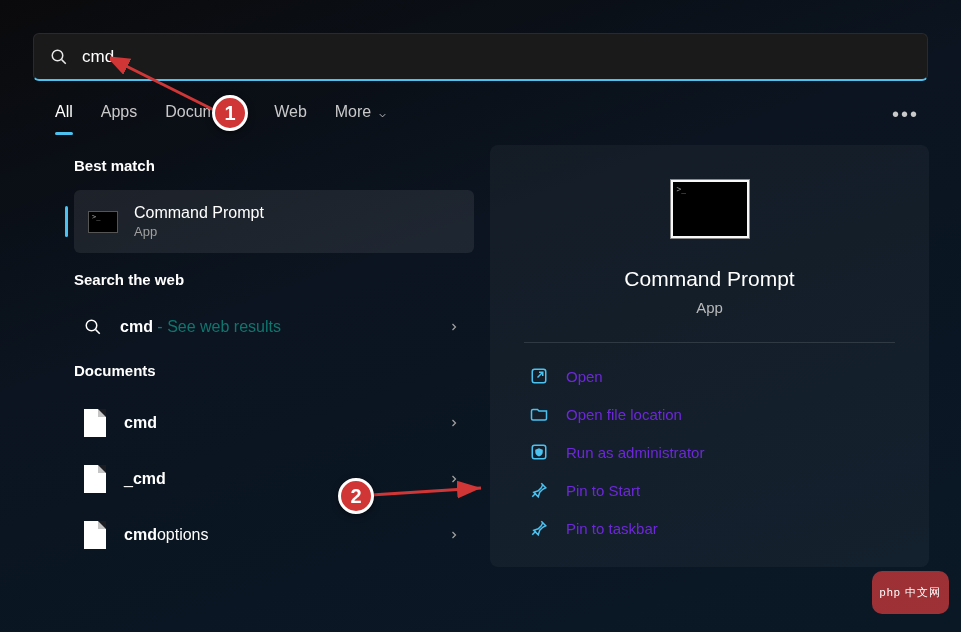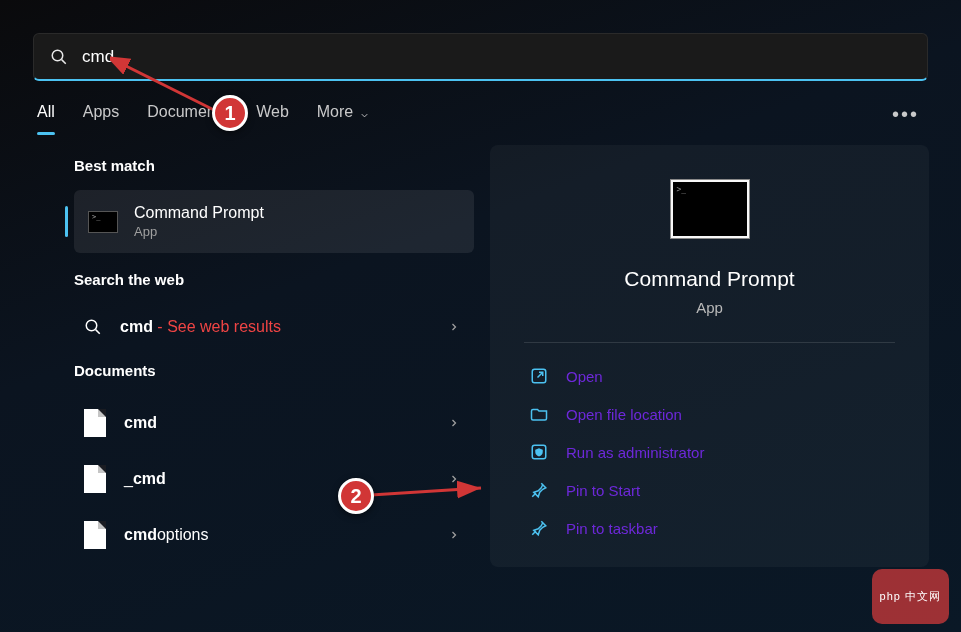--- a/index.html
+++ b/index.html
@@ -19,21 +19,21 @@
     }
     .search-bar .icon { margin-right: 14px; opacity: .9; }
     .search-input {
       flex: 1; background: transparent; border: none; outline: none;
       color: #fff; font-size: 17px; caret-color: #fff;
     }
 
     
     .tabs {
       display: flex; align-items: center; gap: 28px;
-      padding: 22px 42px 0 37px; font-size: 16px; color: #c9c9ca;
+      padding: 22px 42px 0 55px; font-size: 16px; color: #c9c9ca;
       position: relative;
     }
     .tab { cursor: pointer; padding-bottom: 14px; position: relative; }
     .tab.active { color: #fff; }
     .tab.active::after {
       content: ''; position: absolute; left: 0; bottom: 0;
       width: 18px; height: 3px; background: #4cc2f1; border-radius: 2px;
     }
     .tab.more { display: flex; align-items: flex-end; gap: 6px; }
     .more-btn {
@@ -73,21 +73,21 @@
       display: flex; align-items: center; gap: 18px;
       padding: 14px 12px 14px 10px; border-radius: 6px; cursor: pointer;
       position: relative;
     }
     .list-row .chev {
       position: absolute; right: 14px; top: 50%; transform: translateY(-50%);
       color: #a0a0a0; font-size: 13px;
     }
     .list-row .text { font-size: 16px; }
     .list-row .bold { font-weight: 600; }
-    .list-row .muted { color: #ef4444; }
+    .list-row .muted { color: #0f766e; }
     .doc-icon { width: 22px; height: 28px; background: #fff; position: relative; }
     .doc-icon::after {
       content: ''; position: absolute; right: 0; top: 0;
       border-style: solid; border-width: 0 8px 8px 0;
       border-color: transparent #1a1c22 transparent transparent;
     }
     .doc-icon::before {
       content: ''; position: absolute; right: 0; top: 0; width: 8px; height: 8px;
       background: #c5c5c5;
     }
@@ -125,23 +125,23 @@
     .badge {
       position: absolute; width: 36px; height: 36px; border-radius: 50%;
       background: #d13636; border: 3px solid #fff; color: #fff;
       display: flex; align-items: center; justify-content: center;
       font-size: 20px; font-weight: 700; z-index: 50;
       box-shadow: 0 2px 6px rgba(0,0,0,0.5);
     }
     .arrow-svg { position: absolute; z-index: 49; pointer-events: none; }
 
     .watermark {
-      position: absolute; right: 12px; bottom: 8px;
+      position: absolute; right: 12px; bottom: 18px;
       background: rgba(220,60,60,0.7); color: #fff; font-size: 11px;
-      padding: 20px 8px; border-radius: 10px; letter-spacing: 1px;
+      padding: 14px 8px; border-radius: 10px; letter-spacing: 1px;
     }
   </style>
 </head>
 <body>
 
 <div class="search-wrap">
   <div class="search-bar">
     <span class="icon">
       <svg width="18" height="18" viewBox="0 0 24 24" fill="none" stroke="#fff" stroke-width="2">
           <circle cx="10" cy="10" r="7"></circle>

